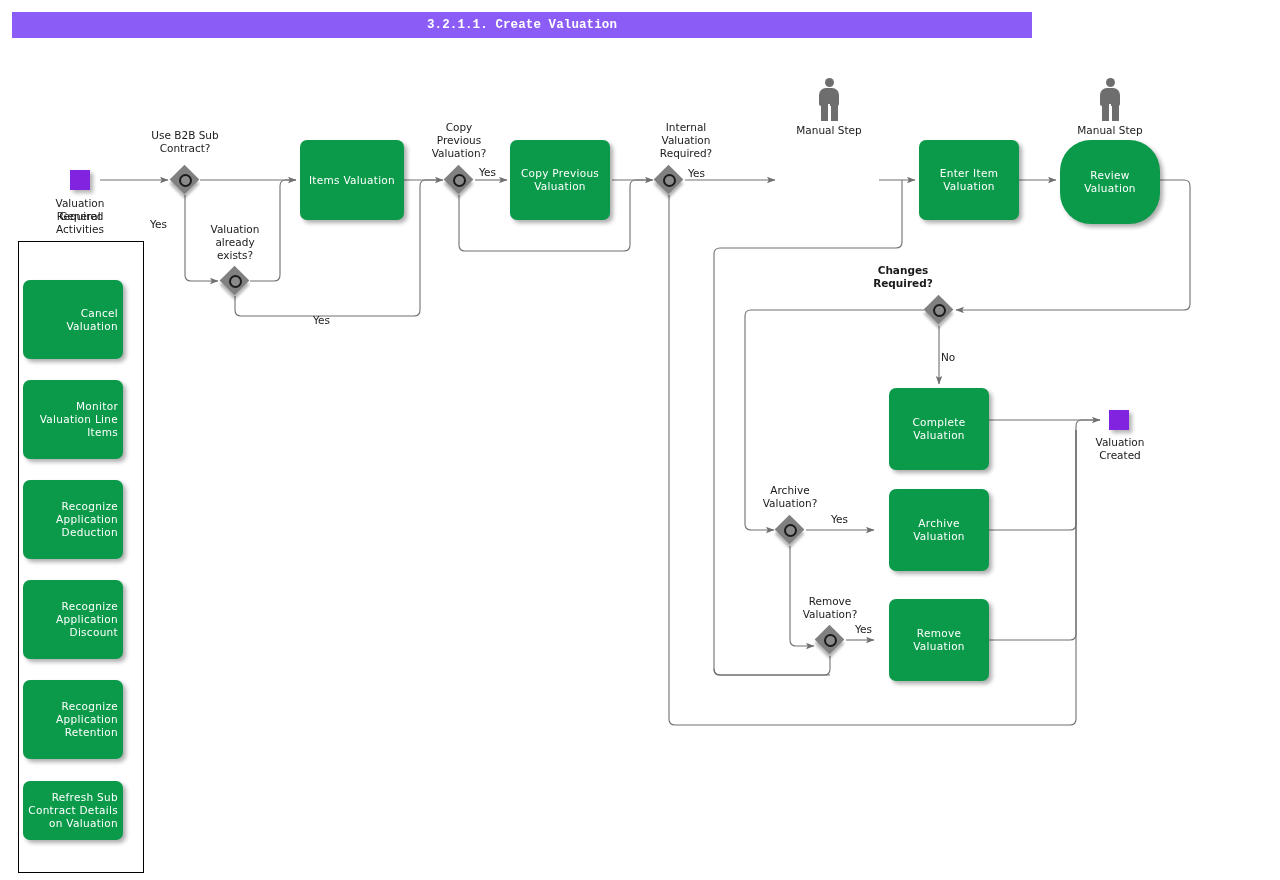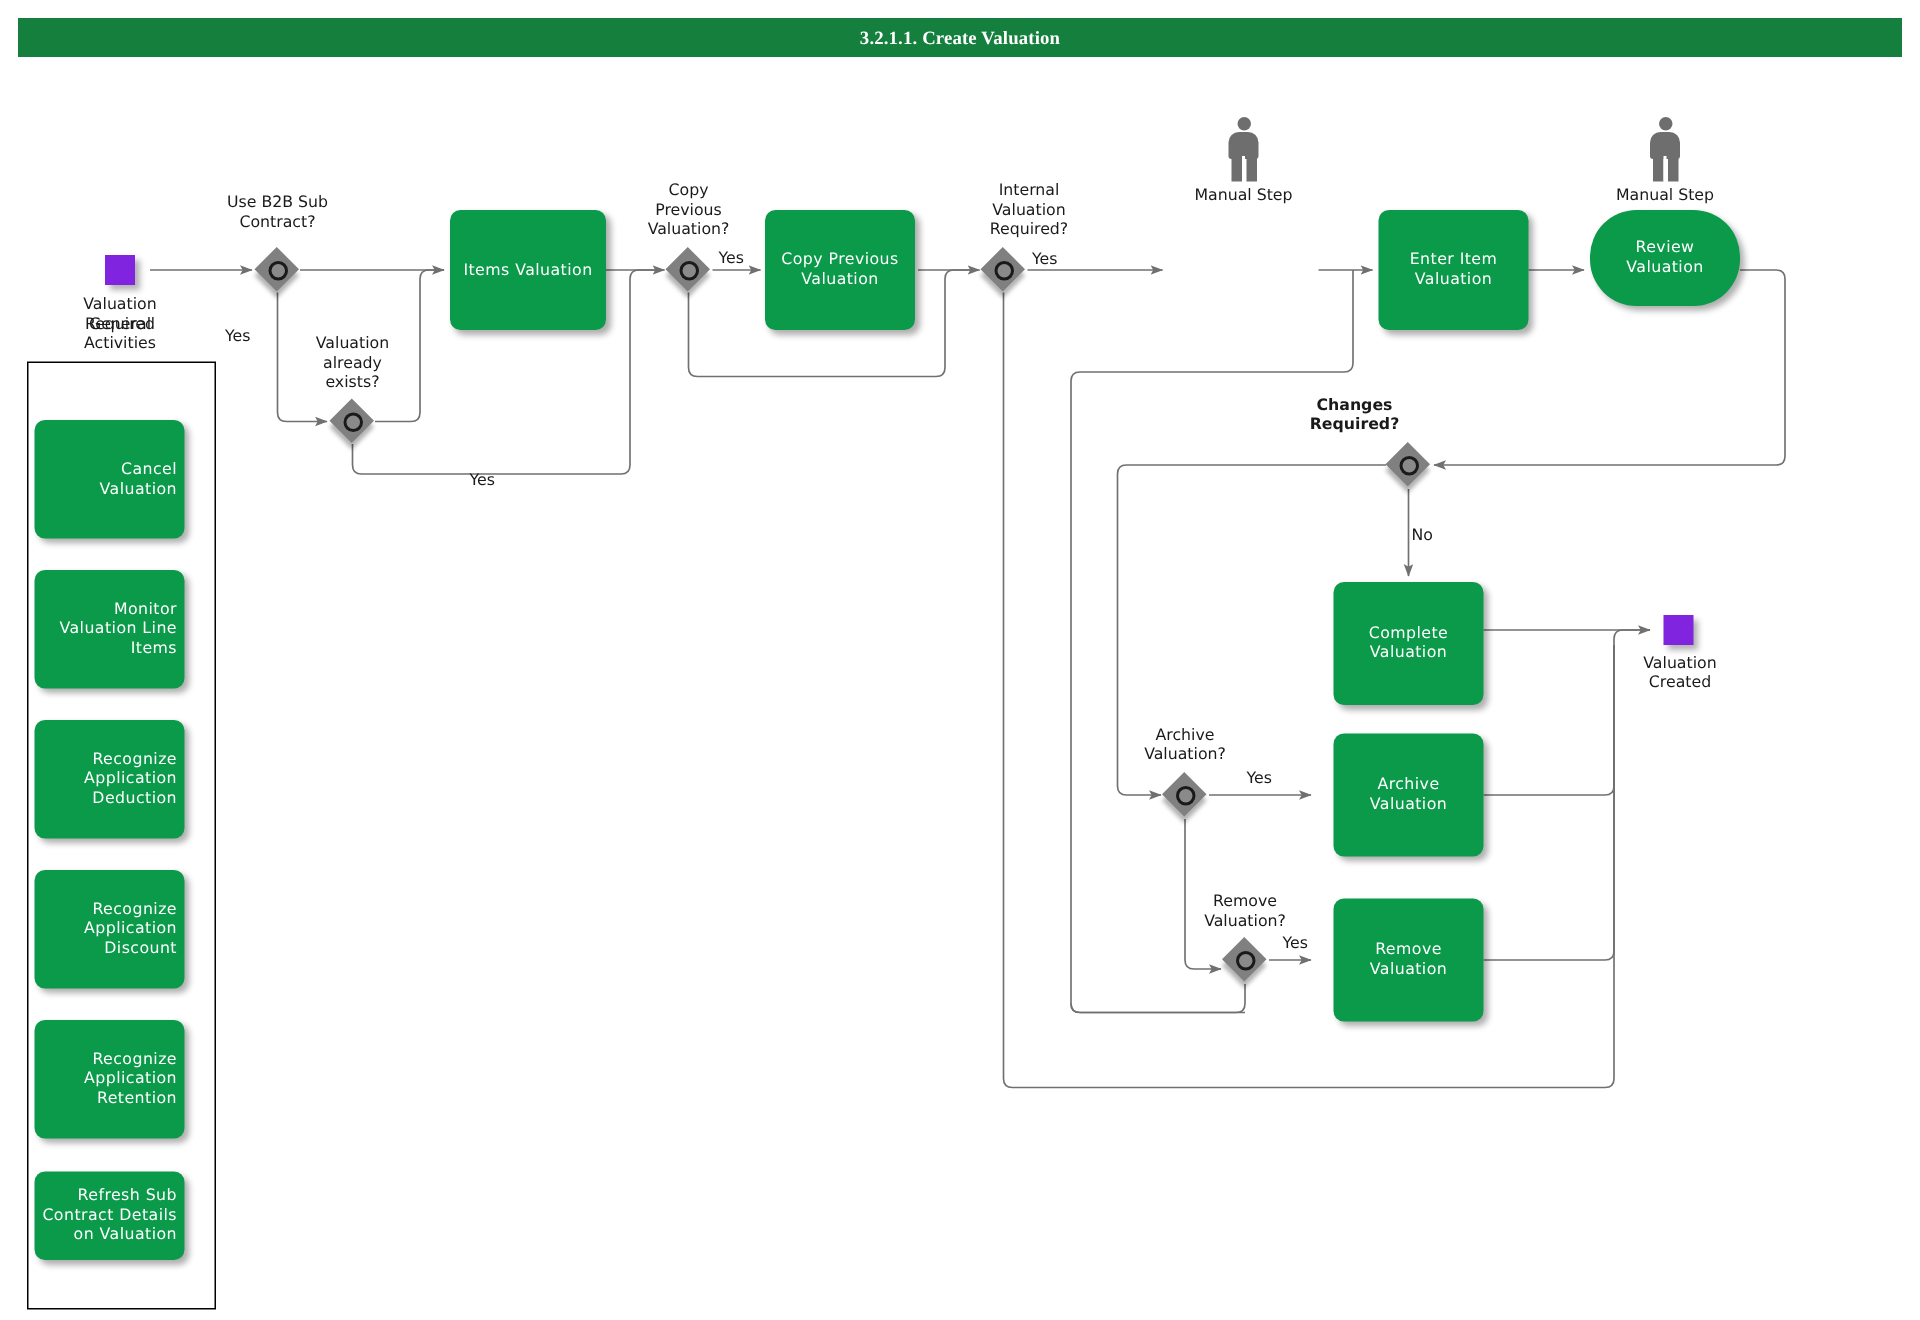--- a/index.html
+++ b/index.html
@@ -13,24 +13,24 @@
     width: 1280px;
     height: 880px;
     overflow: hidden;
     background: #ffffff;
   }
 
   
   #title-bar {
     position: absolute;
     left: 12px; top: 12px;
-    width: 1256px; height: 26px;
-    background: #15803d;
+    width: 1020px; height: 26px;
+    background: #8b5cf6;
     color: #ffffff;
-    font-family: Liberation Serif, serif;
+    font-family: Liberation Mono, monospace;
     font-size: 12.5px;
     font-weight: bold;
     display: flex;
     align-items: center;
     justify-content: center;
     letter-spacing: .1px;
   }
 
   
   #wires {
@@ -289,21 +289,21 @@
 
   <div class="task" style="left:300px; top:140px; width:104px; height:80px;">Items Valuation</div>
 
   <div class="task" style="left:510px; top:140px; width:100px; height:80px;">Copy Previous
 Valuation</div>
 
 
   <div class="task" style="left:919px; top:140px; width:100px; height:80px;">Enter Item
 Valuation</div>
 
-  <div class="task" style="left:1060px; top:140px; width:100px; height:64px;border-radius:31px;">Review
+  <div class="task" style="left:1060px; top:140px; width:100px; height:84px;border-radius:31px;">Review
 Valuation</div>
 
   <div class="task" style="left:889px; top:388px; width:100px; height:82px;">Complete
 Valuation</div>
 
   <div class="task" style="left:889px; top:489px; width:100px; height:82px;">Archive
 Valuation</div>
 
   <div class="task" style="left:889px; top:599px; width:100px; height:82px;">Remove
 Valuation</div>

